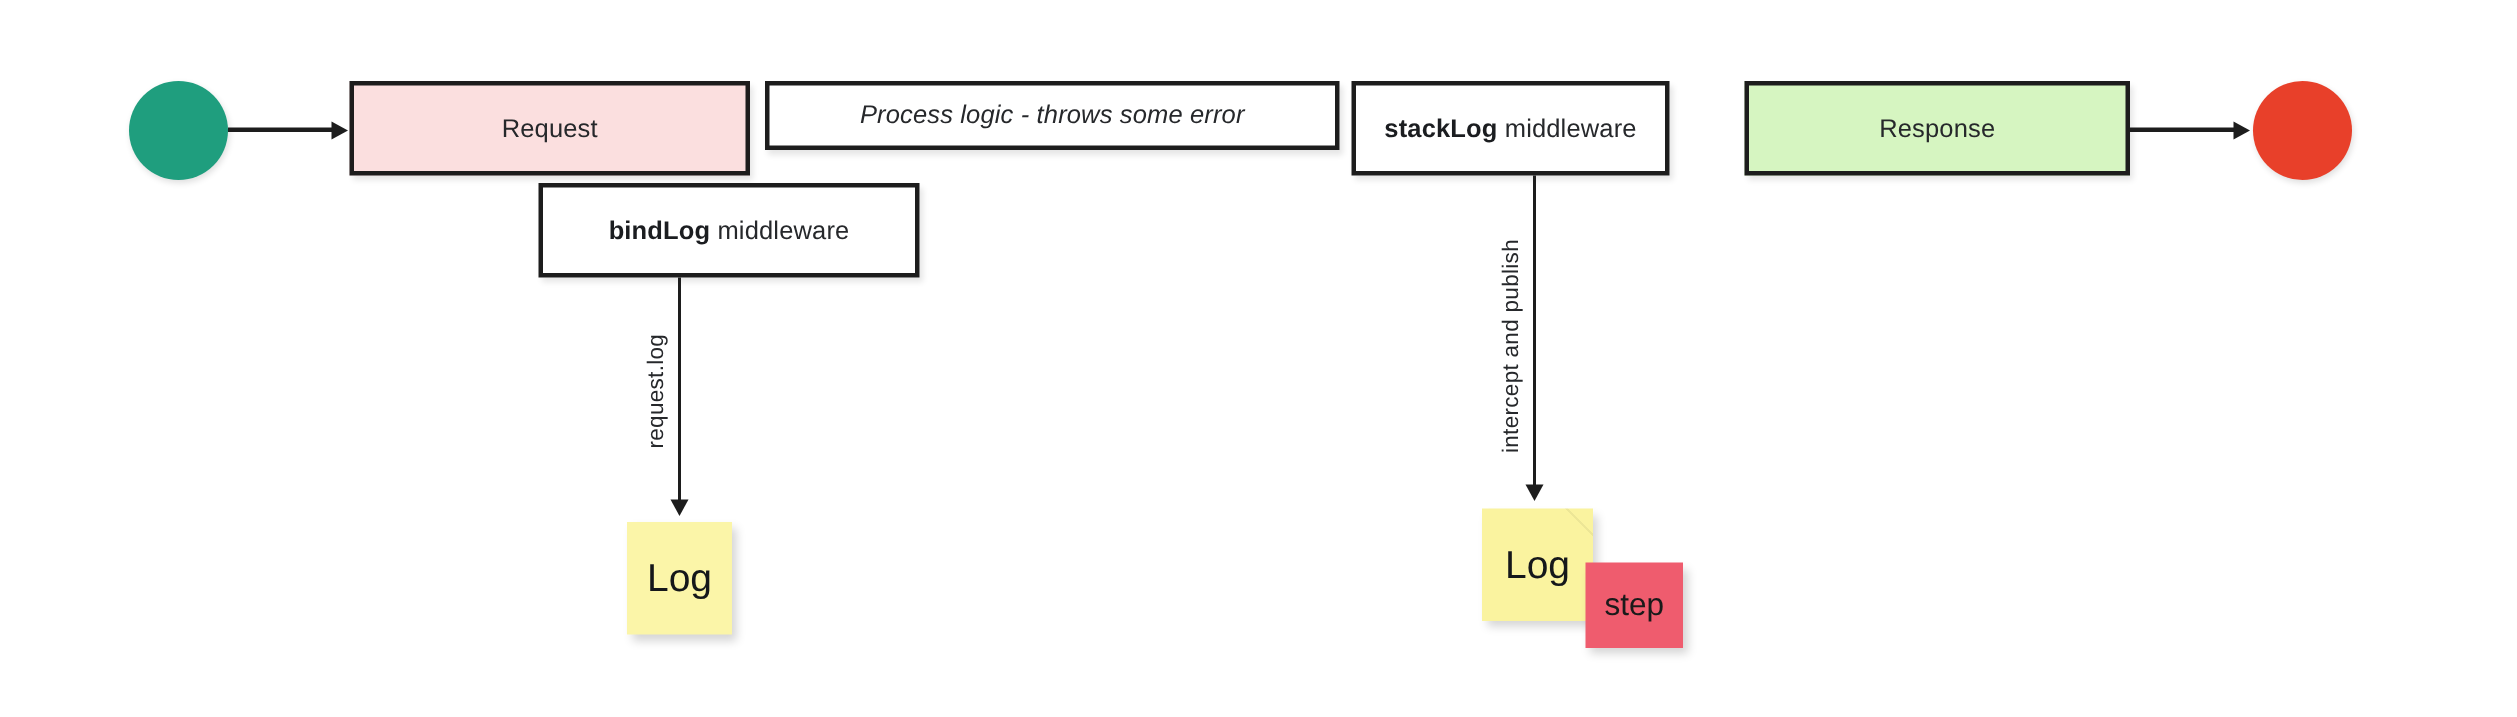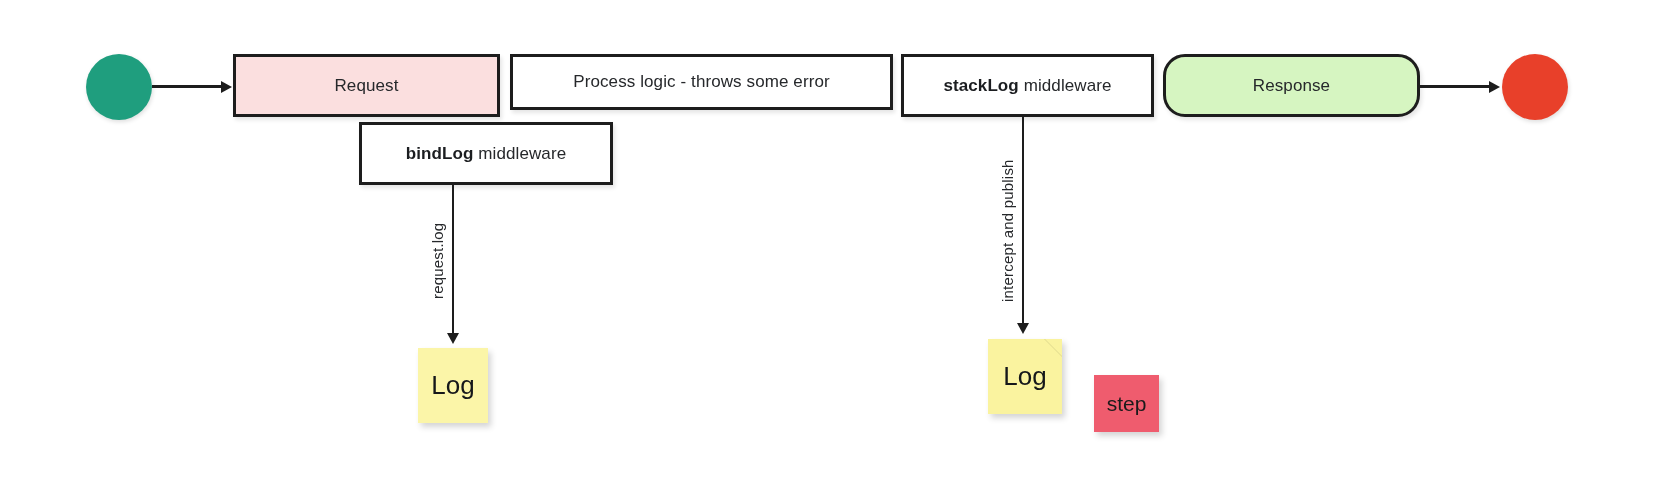--- a/index.html
+++ b/index.html
@@ -33,21 +33,21 @@
     color: #26282b;
     font-size: 17px;
     line-height: 1.25;
     letter-spacing: .1px;
     box-shadow: 2px 3px 4px rgba(0,0,0,0.10);
   }
   .node-box .lbl { padding: 0 10px; }
   .node-box .strong { font-weight: 700; color: #1b1d20; }
 
   .box-request  { background: #FBDFDF; }
-  .box-response { background: #D6F5C1; border-radius: 22px; }
+  .box-response { background: #D6F5C1; }
 
   
   .endpoint {
     position: absolute;
     border-radius: 50%;
     box-shadow: 1px 2px 4px rgba(0,0,0,0.13);
   }
 
   
   .conn {
@@ -120,25 +120,25 @@
 
   <div class="endpoint" style="left:86px; top:54px; width:66px; height:66px; background:#1F9E7E;"></div>
 
   <div class="conn conn-h" style="left:152px; top:85px; width:72px;"></div>
   <div class="arrowhead arrow-right" style="left:221px; top:80.5px;"></div>
 
   <div class="node-box box-request" style="left:233px; top:54px; width:267px; height:63px;">
     <span class="lbl">Request</span>
   </div>
 
-  <div class="node-box" style="left:510px; top:54px; width:383px; height:56px;">
+  <div class="node-box" style="left:510px; top:54px; width:383px; height:46px;font-style:italic;">
     <span class="lbl">Process logic - throws some error</span>
   </div>
 
-  <div class="node-box" style="left:901px; top:54px; width:253px; height:63px;">
+  <div class="node-box" style="left:901px; top:54px; width:212px; height:63px;">
     <span class="lbl"><span class="strong">stackLog</span><span> middleware</span></span>
   </div>
 
   <div class="node-box box-response" style="left:1163px; top:54px; width:257px; height:63px;">
     <span class="lbl">Response</span>
   </div>
 
   <div class="conn conn-h" style="left:1420px; top:85px; width:72px;"></div>
   <div class="arrowhead arrow-right" style="left:1489px; top:80.5px;"></div>
 
@@ -157,17 +157,17 @@
   </div>
 
   <div class="conn conn-v" style="left:1022px; top:117px; height:208px;"></div>
   <div class="arrowhead arrow-down" style="left:1017px; top:323px;"></div>
   <div class="edge-label" style="left:1016px; top:288px;">intercept and publish</div>
 
   <div class="sticky sticky-yellow folded" style="left:988px; top:339px; width:74px; height:75px;">
     <span>Log</span>
   </div>
 
-  <div class="sticky sticky-pink" style="left:1057px; top:375px; width:65px; height:57px;margin-left:37px;">
+  <div class="sticky sticky-pink" style="left:1057px; top:375px; width:65px; height:57px;">
     <span>step</span>
   </div>
 
 </div>
 
 </body></html>

